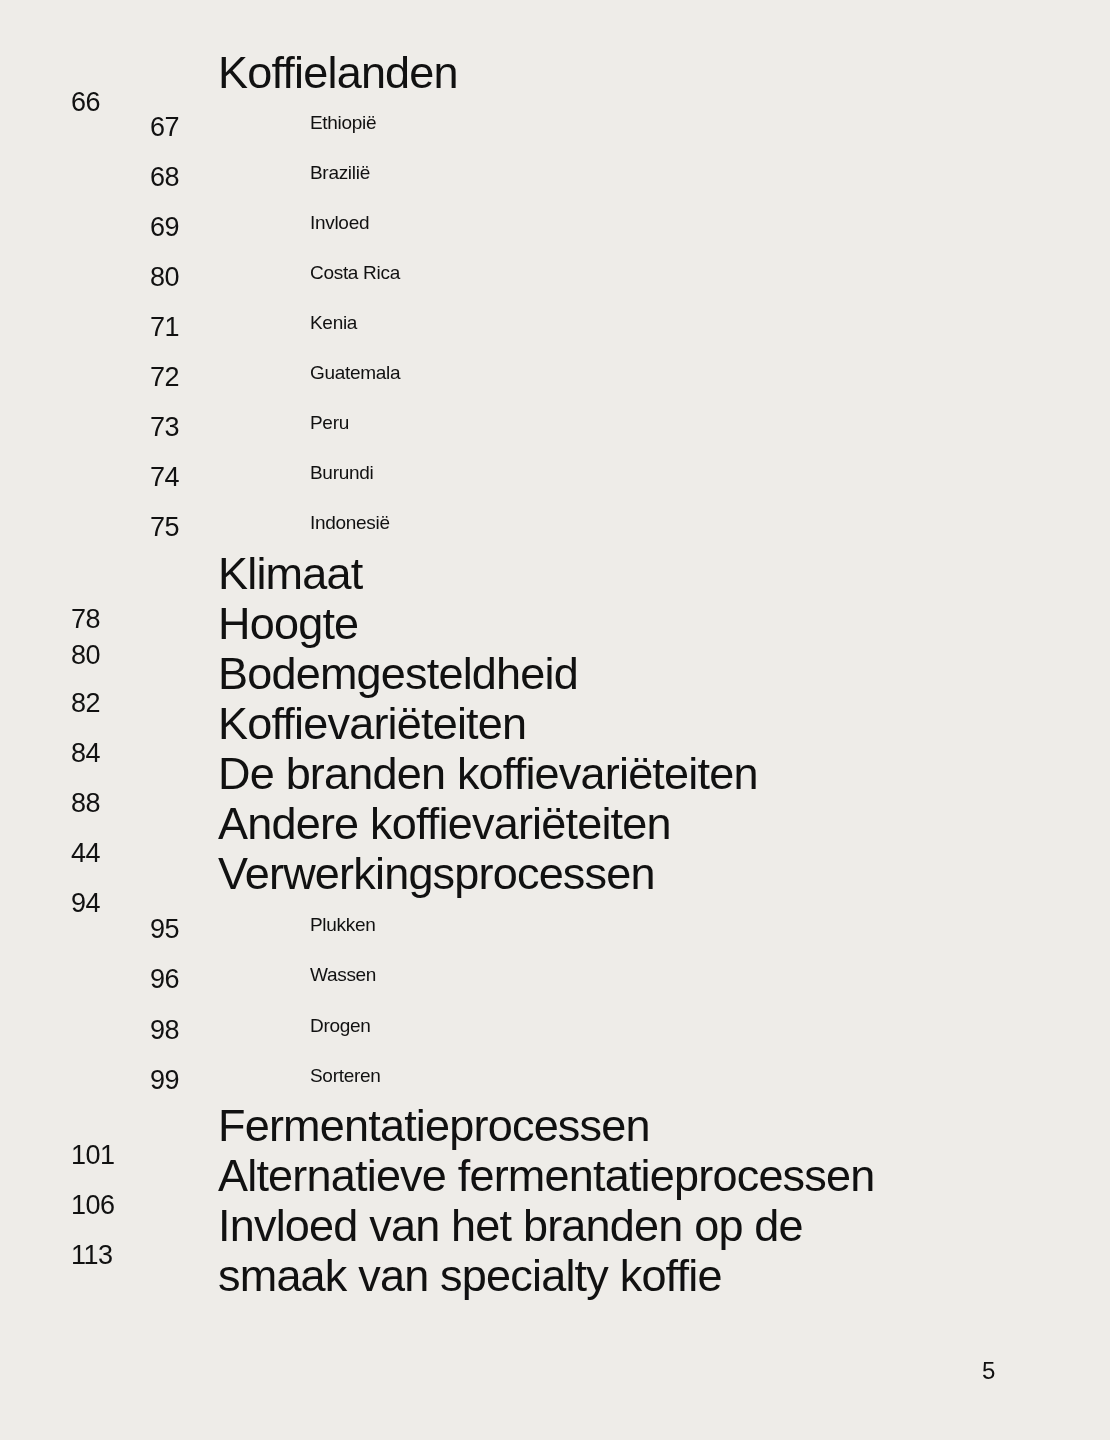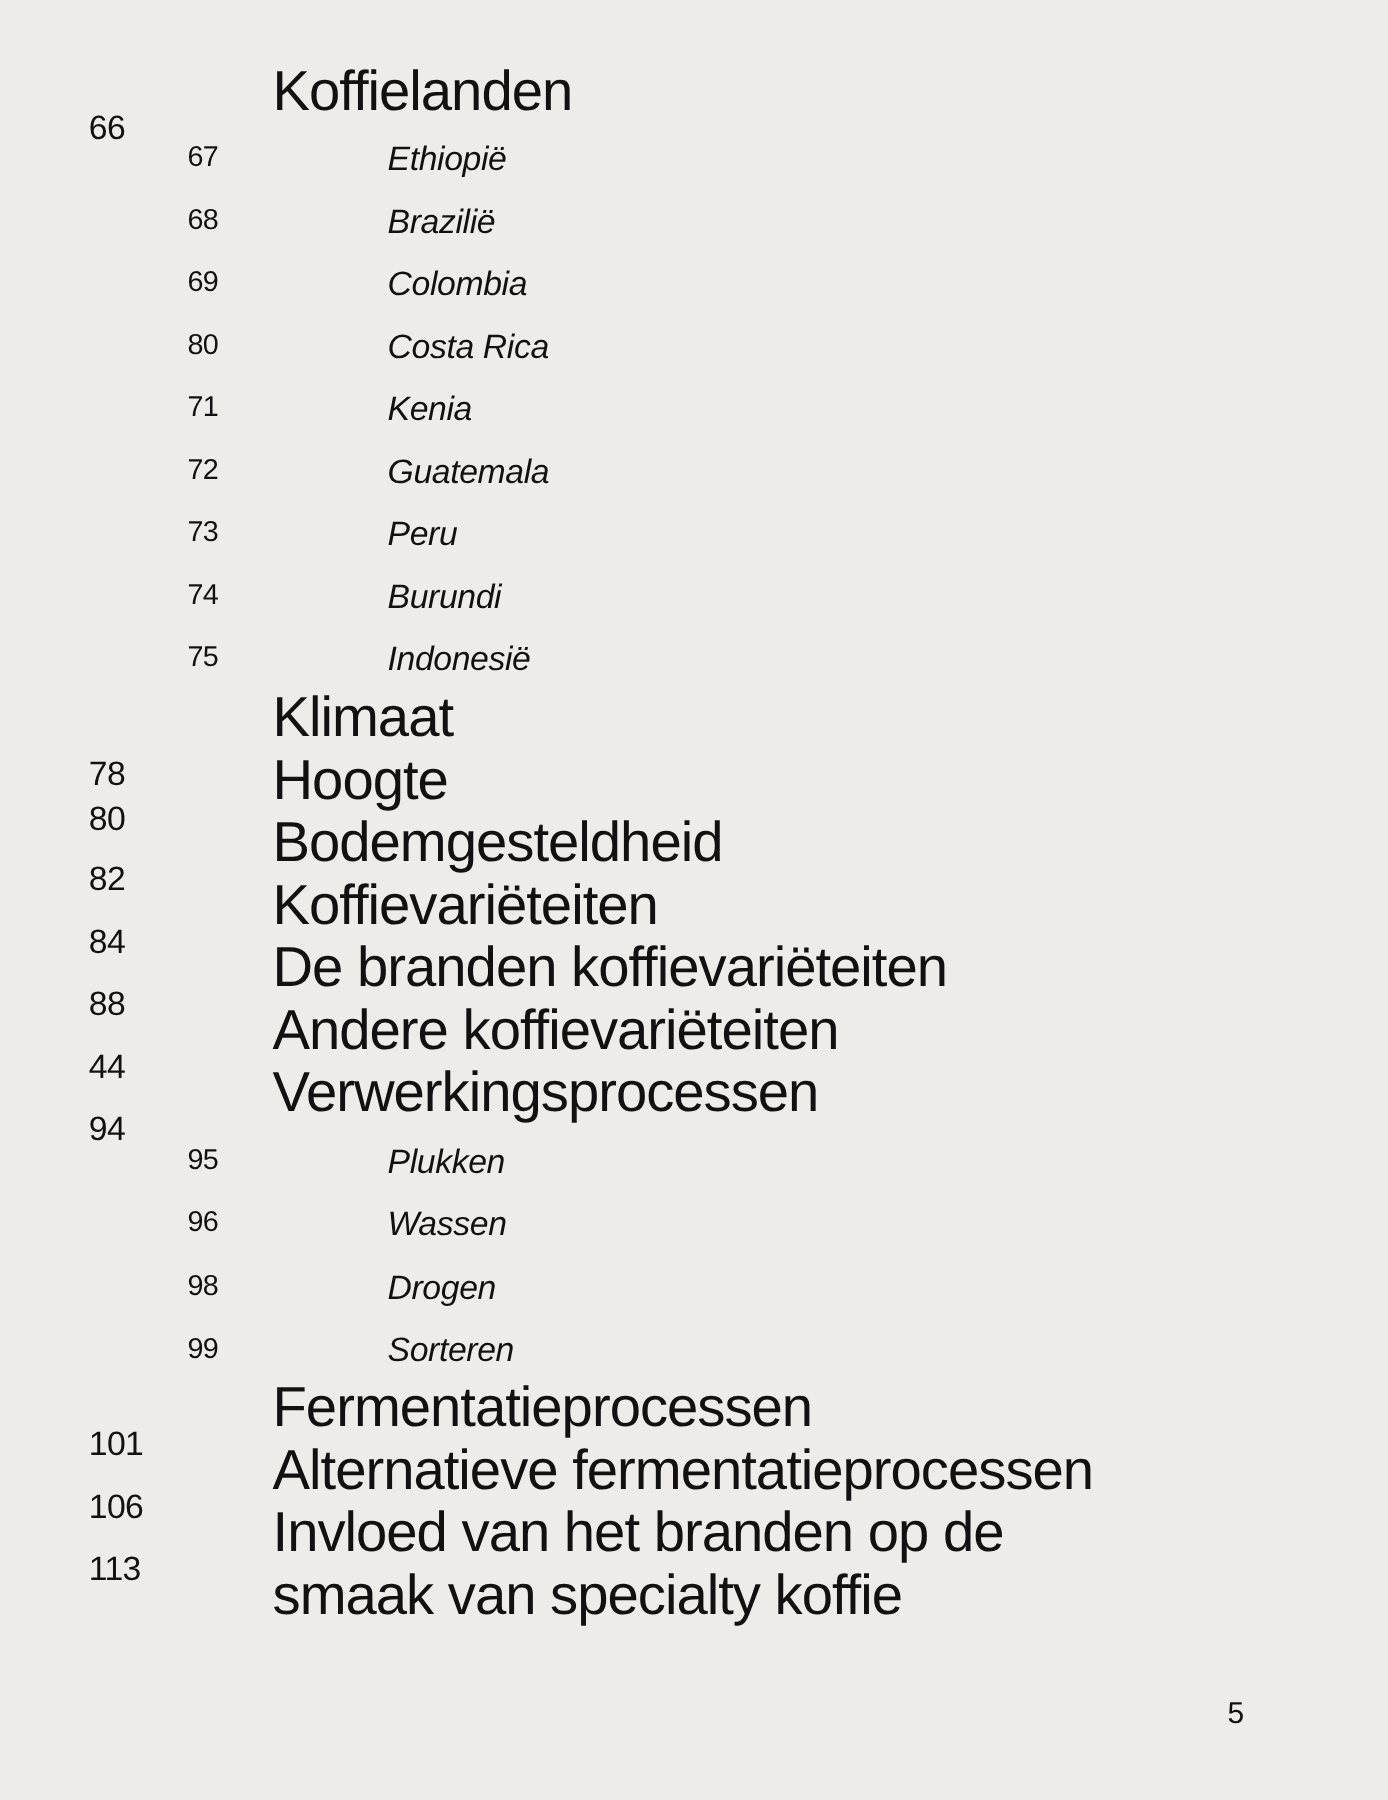--- a/index.html
+++ b/index.html
@@ -7,43 +7,43 @@
     width:1110px; height:1440px; overflow:hidden;
     background:#eeece8;
     font-family:"Liberation Sans", sans-serif;
     color:#111;
     position:relative;
   }
   .toc { position:absolute; left:0; top:0; width:1110px; }
   .row { position:absolute; left:0; width:1110px; }
   .main .num { position:absolute; left:71px; font-size:27px; letter-spacing:-0.5px;margin-top:25px; }
   .main .title { position:absolute; left:218px; font-size:45px; letter-spacing:-0.8px; line-height:50px; white-space:nowrap; }
-  .sub .num { position:absolute; left:150px; font-size:23px; letter-spacing:-0.5px; }
-  .sub .title { position:absolute; left:310px; font-size:27px; letter-spacing:-0.3px; white-space:nowrap;font-style:italic; }
+  .sub .num { position:absolute; left:150px; font-size:27px; letter-spacing:-0.5px; }
+  .sub .title { position:absolute; left:310px; font-size:19px; letter-spacing:-0.3px; white-space:nowrap; }
   .pagenum { position:absolute; left:982px; top:1357px; font-size:24px; }
 </style>
 </head>
 <body>
 
 <div class="toc">
   <div class="row main" style="top:48px">
     <span class="num" style="top:14px">66</span>
     <span class="title">Koffielanden</span>
   </div>
   <div class="row sub" style="top:112px">
     <span class="num">67</span>
     <span class="title">Ethiopië</span>
   </div>
   <div class="row sub" style="top:162px">
     <span class="num">68</span>
     <span class="title">Brazilië</span>
   </div>
   <div class="row sub" style="top:212px">
     <span class="num">69</span>
-    <span class="title">Colombia</span>
+    <span class="title">Invloed</span>
   </div>
   <div class="row sub" style="top:262px">
     <span class="num">80</span>
     <span class="title">Costa Rica</span>
   </div>
   <div class="row sub" style="top:312px">
     <span class="num">71</span>
     <span class="title">Kenia</span>
   </div>
   <div class="row sub" style="top:362px">

